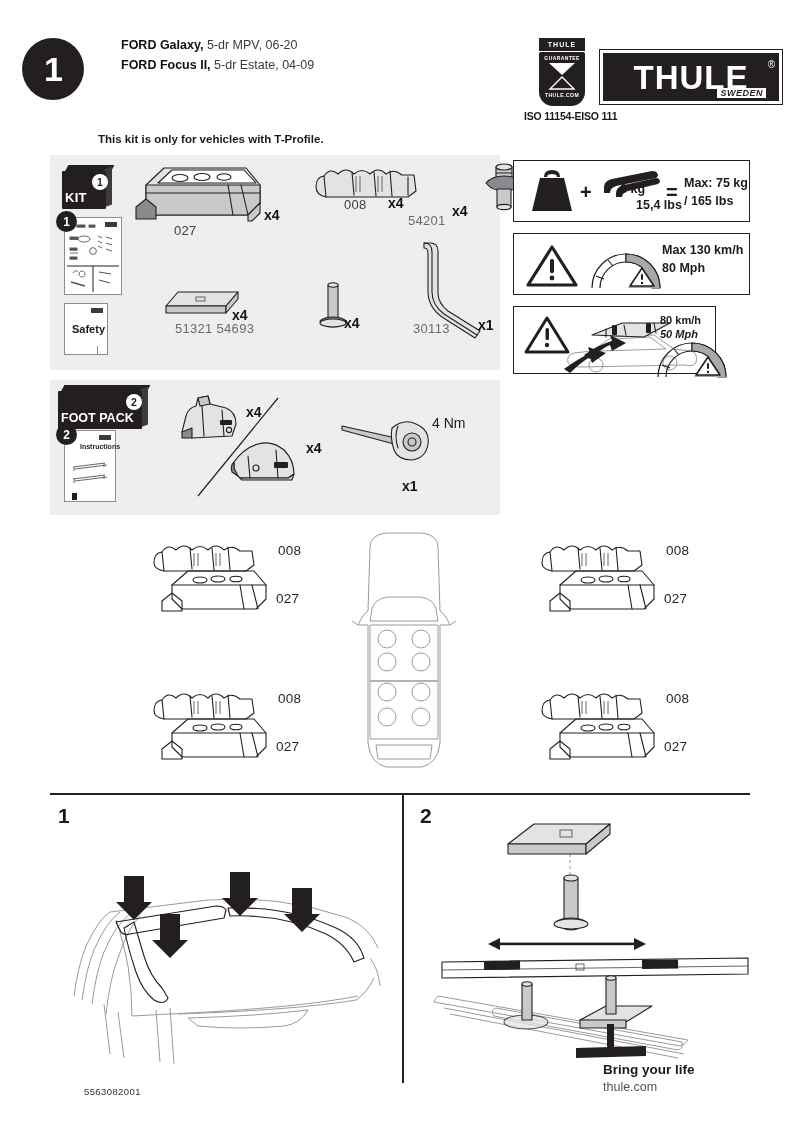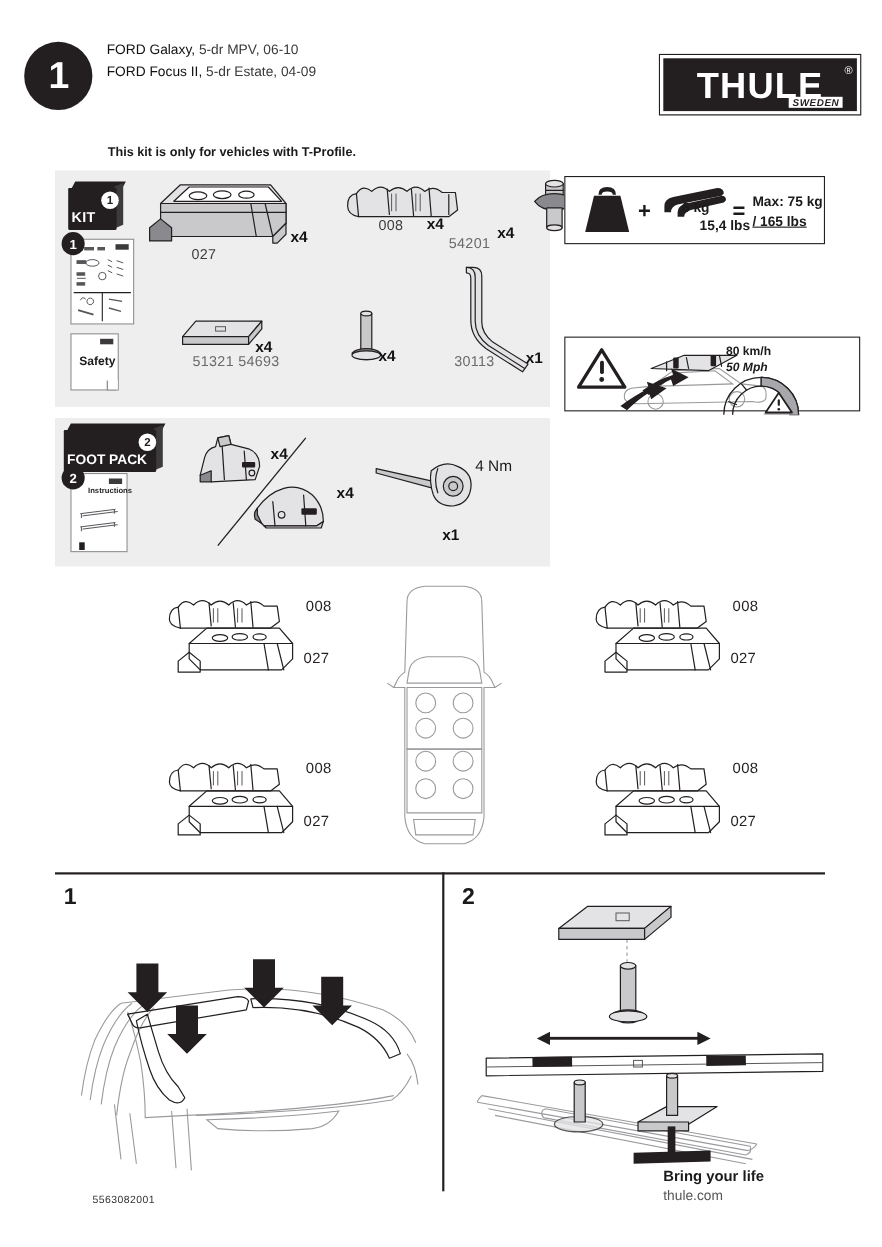--- a/index.html
+++ b/index.html
@@ -18,21 +18,21 @@
   .step-circle {
     position: absolute; left: 0; top: 4px;
     width: 62px; height: 62px; border-radius: 50%;
     background: #231f20; color: #fff;
     display: flex; align-items: center; justify-content: center;
     font-size: 34px; font-weight: bold; letter-spacing: -1px;
   }
   .title-block { position: absolute; left: 75px; top: 0px; }
   .kit-title { font-size: 22px; font-weight: bold; letter-spacing: -0.3px; line-height: 1.15; }
   .veh-line { font-size: 12.5px; line-height: 1.45; margin-top: 2px; color: #3a3a3a; }
-  .veh-line b { color: #111; font-weight: normal; }
+  .veh-line b { color: #111; font-weight: bold; margin-left: 24px; }
 
   
   .warranty { position: absolute; left: 502px; top: 4px; width: 76px; text-align: center; }
   .w-top {
     background: #231f20; color: #fff; font-size: 7px; font-weight: bold;
     letter-spacing: 1px; padding: 2px 0; width: 46px; margin: 0 auto;
     border: 1.5px solid #231f20;
   }
   .w-shield {
     width: 46px; margin: 1px auto 0; background: #231f20;
@@ -79,21 +79,21 @@
   }
   .panel-foot {
     position: absolute; left: 50px; top: 380px; width: 450px; height: 135px;
     background: #eeeeee;
   }
   .spec-box {
     position: absolute; border: 1.5px solid #231f20; background: #fff;
   }
   .spec1 { left: 513px; top: 160px; width: 237px; height: 62px; }
   .spec2 { left: 513px; top: 233px; width: 237px; height: 62px; }
-  .spec3 { left: 513px; top: 306px; width: 269px; height: 68px; }
+  .spec3 { left: 513px; top: 306px; width: 203px; height: 68px; }
 
   
   .box-icon {
     position: absolute; width: 52px; height: 44px;
   }
   .box-front {
     position: absolute; left: 0; top: 6px; width: 44px; height: 38px;
     background: #231f20; border-radius: 1px;
   }
   .box-top {
@@ -167,27 +167,42 @@
 </style>
 </head>
 <body>
 
 <div class="page">
 
   <div class="header">
     <div class="step-circle">1</div>
     <div class="title-block">
       <div class="veh-line">
-        <b>FORD Galaxy,</b><span> 5-dr MPV, 06-10</span>
+        <b>FORD Galaxy,</b><span> 5-dr MPV, 06-20</span>
       </div>
       <div class="veh-line">
         <b>FORD Focus II,</b><span> 5-dr Estate, 04-09</span>
       </div>
     </div>
 
+    <div class="warranty">
+      <div class="w-top">THULE</div>
+      <div class="w-shield">
+        <div class="w-guarantee">GUARANTEE</div>
+        <div class="w-glass">
+          <div class="w-tri-o">
+            <svg width="24" height="12" viewBox="0 0 24 12">
+                <polygon points="12,0 24,12 0,12" fill="none" stroke="#fff" stroke-width="1.4"></polygon>
+              </svg>
+          </div>
+        </div>
+        <div class="w-dotcom">THULE.COM</div>
+      </div>
+      <div class="w-iso">ISO 11154-EISO 111</div>
+    </div>
 
     <div class="thule-logo">
       <div class="tl-inner">
         <div class="tl-word">THULE</div>
         <span class="tl-sweden">SWEDEN</span>
         <span class="tl-reg">®</span>
       </div>
     </div>
   </div>
 
@@ -357,23 +372,42 @@
     </svg>
     <div class="plus" style="left:66px; top:20px;">+</div>
     <svg style="position:absolute; left:86px; top:8px;" width="62" height="28" viewBox="0 0 62 28">
       <path class="fill-black" d="M4 18 Q4 12 12 10 L52 2 Q58 2 58 7 L56 9 L16 17 Q10 19 10 24 L4 24 Z"></path>
       <path class="fill-black" d="M16 24 Q16 18 24 16 L56 9 Q60 9 60 13 L58 15 L28 22 Q22 24 22 28 L16 28 Z"></path>
     </svg>
     <div class="spec-txt" style="left:106px; top:20px;">6 kg</div>
     <div class="spec-txt" style="left:110px; top:36px;margin-left:12px;">15,4 lbs</div>
     <div class="plus" style="left:152px; top:20px;">=</div>
     <div class="spec-txt" style="left:170px; top:14px;">Max: 75 kg</div>
-    <div class="spec-txt" style="left:170px; top:32px;text-decoration:underline;">/ 165 lbs</div>
+    <div class="spec-txt" style="left:170px; top:32px;">/ 165 lbs</div>
   </div>
 
+  <div class="spec-box spec2">
+    <svg style="position:absolute; left:12px; top:10px;" width="52" height="44" viewBox="0 0 52 44">
+      <path d="M26 3 L50 41 L2 41 Z" fill="none" stroke="#231f20" stroke-width="3.2" stroke-linejoin="round"></path>
+      <rect class="fill-black" x="24" y="15" width="4" height="14" rx="1.6"></rect>
+      <circle class="fill-black" cx="26" cy="34" r="2.4"></circle>
+    </svg>
+    <svg style="position:absolute; left:74px; top:12px;" width="78" height="44" viewBox="0 0 78 44">
+      <path d="M4 42 A34 34 0 0 1 72 42" fill="none" stroke="#231f20" stroke-width="1.2"></path>
+      <path d="M12 42 A26 26 0 0 1 64 42" fill="none" stroke="#231f20" stroke-width="1.2"></path>
+      <path d="M38 8 L38 16 M20 14 L25 20 M8 30 L16 33 M56 14 L51 20 M68 30 L60 33" stroke="#231f20" stroke-width="1.1"></path>
+      <path d="M38 8 A34 34 0 0 1 72 42 L64 42 A26 26 0 0 0 38 16 Z" fill="#a8a8ac" stroke="#231f20" stroke-width="1.1"></path>
+      <path d="M40 42 L72 42 L56 20 Z" fill="#a8a8ac" stroke="none"></path>
+      <path d="M54 22 L66 40 L42 40 Z" fill="#fff" stroke="#231f20" stroke-width="1.6" stroke-linejoin="round"></path>
+      <rect class="fill-black" x="53" y="28" width="2" height="6" rx="1"></rect>
+      <circle class="fill-black" cx="54" cy="37" r="1.2"></circle>
+    </svg>
+    <div class="spec-txt" style="left:148px; top:8px;">Max  130 km/h</div>
+    <div class="spec-txt" style="left:148px; top:26px;">80 Mph</div>
+  </div>
 
   <div class="spec-box spec3">
     <svg style="position:absolute; left:10px; top:8px;" width="46" height="40" viewBox="0 0 46 40">
       <path d="M23 3 L44 37 L2 37 Z" fill="none" stroke="#231f20" stroke-width="3" stroke-linejoin="round"></path>
       <rect class="fill-black" x="21.5" y="13" width="3.5" height="12" rx="1.5"></rect>
       <circle class="fill-black" cx="23" cy="30" r="2.2"></circle>
     </svg>
     <svg style="position:absolute; left:48px; top:12px;" width="140" height="56" viewBox="0 0 140 56">
       <path class="ln-light" d="M6 44 Q4 36 12 34 L30 32 L50 18 L92 16 L112 30 L130 32 Q136 34 134 44 Q130 48 122 46 L18 48 Q8 48 6 44 Z"></path>
       <path class="ln-light" d="M52 20 L88 18 L104 30 L38 32 Z"></path>

